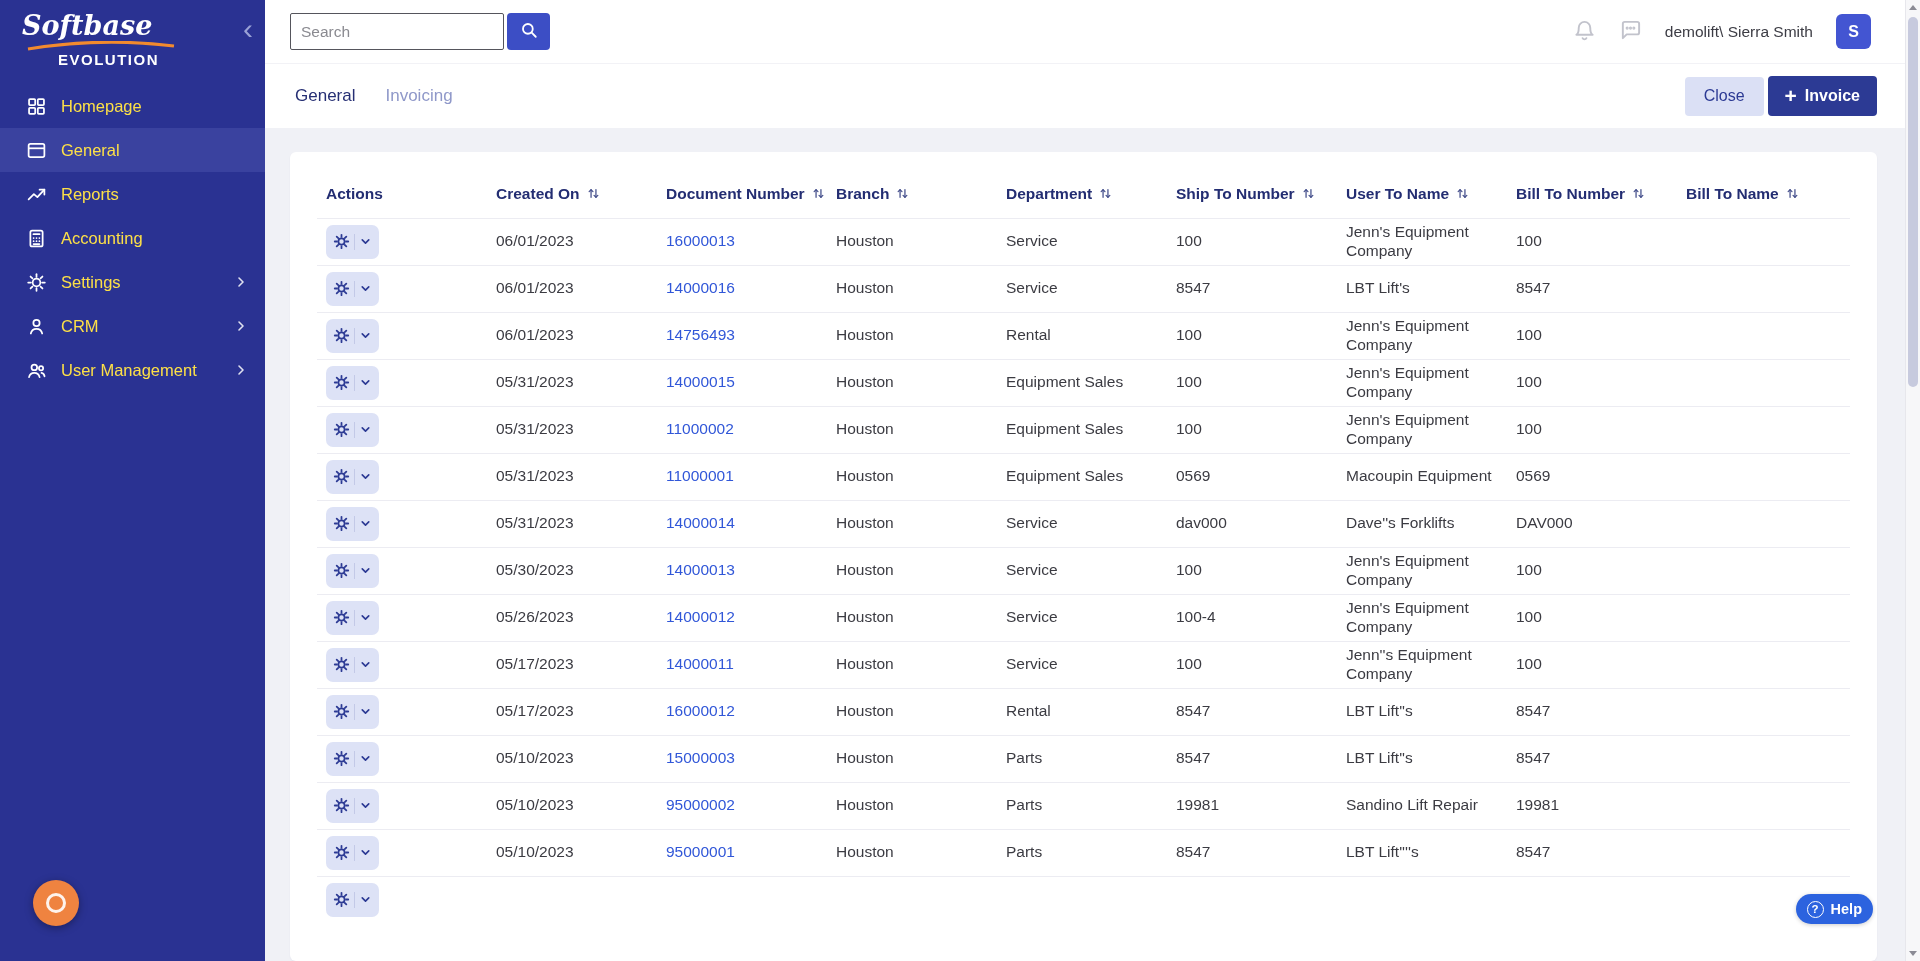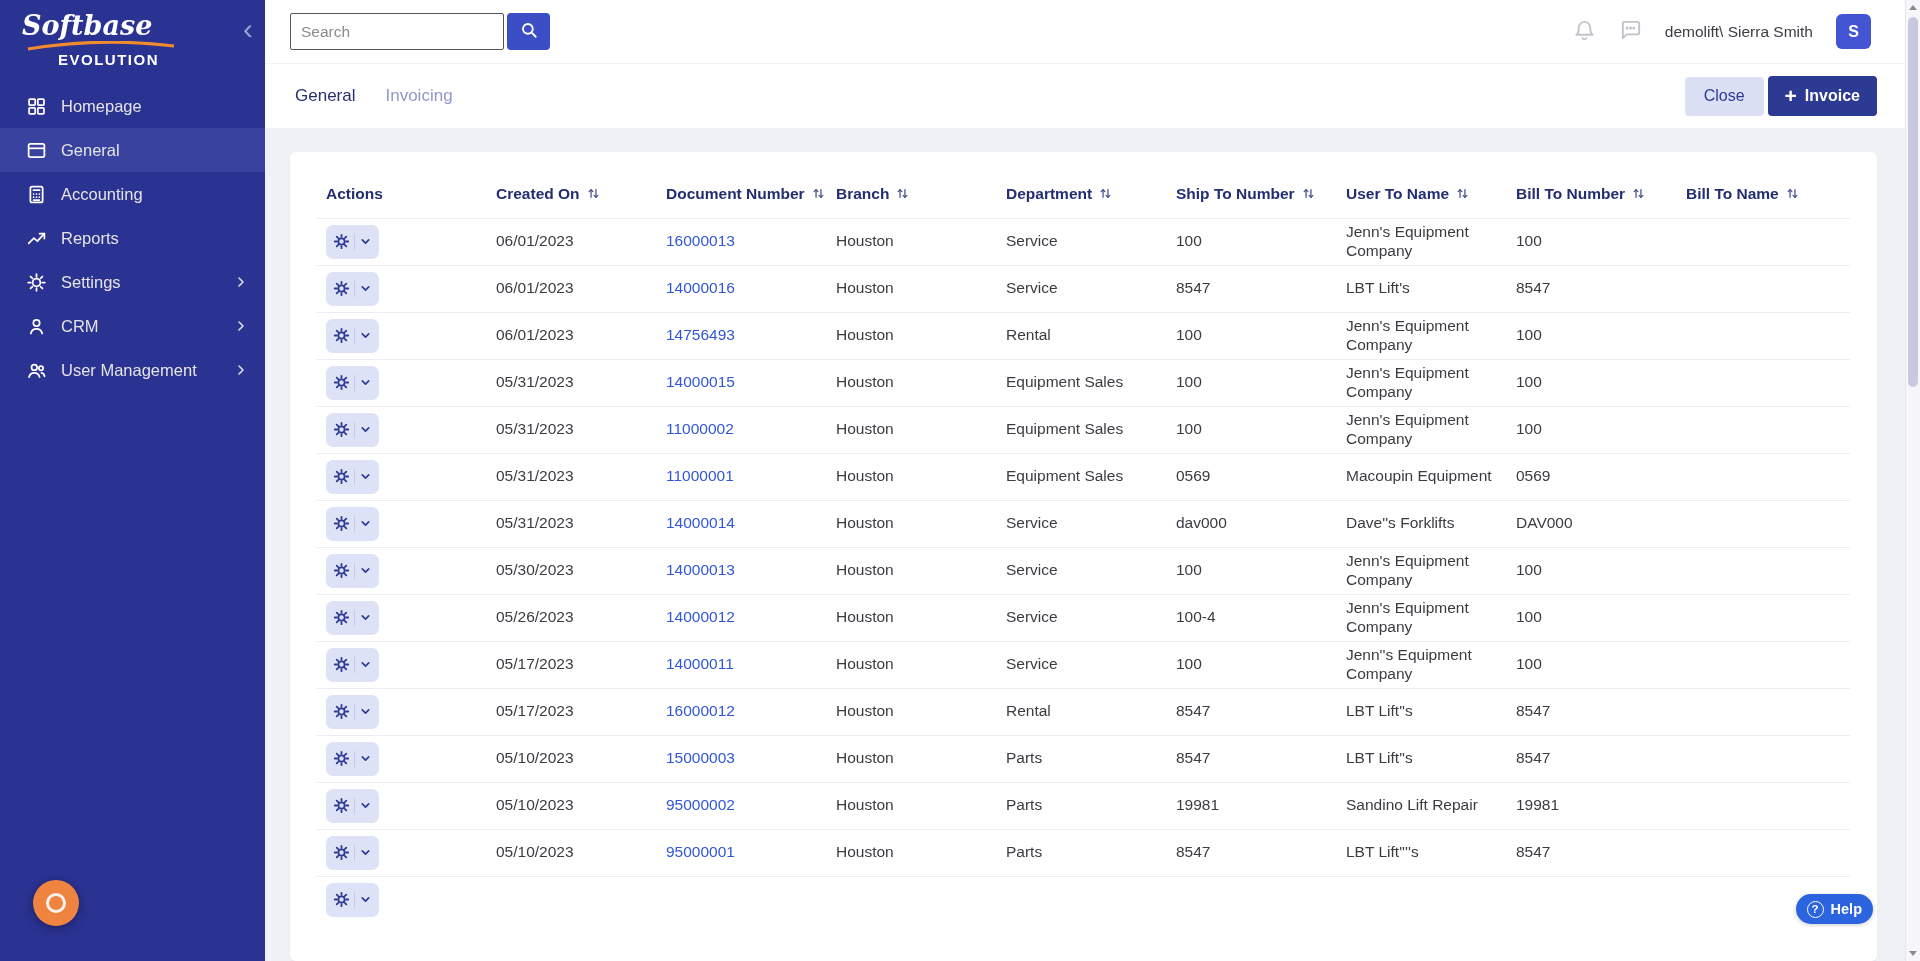--- a/index.html
+++ b/index.html
@@ -13,21 +13,21 @@
   .sidebar-header { position:relative; height:84px; padding:12px 0 0 22px; }
   .logo-softbase { font-family:"DejaVu Serif", serif; font-style:italic; font-weight:bold; font-size:27px; color:#fff; line-height:1.05; }
   .logo-swoosh { margin:-3px 0 0 4px; }
   .logo-evolution { font-size:15px; font-weight:bold; letter-spacing:1.5px; color:#fff; margin:-4px 0 0 36px; }
   .collapse-btn { position:absolute; right:12px; top:14px; background:none; border:none; color:#9aa2d6; font-size:30px; line-height:1; cursor:pointer; font-family:"Liberation Sans", sans-serif; }
   .sidebar-nav { display:flex; flex-direction:column; }
   .nav-item { display:flex; align-items:center; height:44px; padding:0 16px 0 26px; cursor:pointer; position:relative; }
   .nav-item.active { background:#3a429f; }
   .nav-icon { width:21px; height:21px; margin-right:14px; color:#fff; flex-shrink:0; display:flex; align-items:center; }
   .nav-icon svg { width:21px; height:21px; }
-  .nav-label { font-size:16.5px; font-weight:500; color:#e5e5e5; flex:1; white-space:nowrap; }
+  .nav-label { font-size:16.5px; font-weight:500; color:#fde047; flex:1; white-space:nowrap; }
   .nav-chevron { width:16px; height:16px; color:rgba(255,255,255,0.85); display:flex; align-items:center; }
   .nav-chevron svg { width:16px; height:16px; }
   .chat-launcher { position:fixed; left:33px; bottom:35px; width:46px; height:46px; border-radius:50%; background:#ef8340; box-shadow:0 2px 8px rgba(0,0,0,0.35); display:flex; align-items:center; justify-content:center; cursor:pointer; z-index:30; }
   .chat-launcher-ring { width:20px; height:20px; border-radius:50%; border:3px solid rgba(255,255,255,0.9); }
 
   
   .content { flex:1; min-width:0; display:flex; flex-direction:column; background:#fff; }
 
   .topbar { height:64px; display:flex; align-items:center; justify-content:space-between; padding:0 34px 0 25px; background:#fff; border-bottom:1px solid #f2f2f6; }
   .topbar-search { display:flex; align-items:center; }
@@ -113,47 +113,47 @@
 
   </div>
         <div class="nav-item active">
     <span class="nav-icon">
             <svg viewBox="0 0 24 24" fill="none" stroke="currentColor" stroke-width="2">
               <rect x="3" y="4.5" width="18" height="15" rx="2"></rect>
               <line x1="3" y1="9.5" x2="21" y2="9.5"></line>
             </svg>
           </span>
     <span class="nav-label">General</span>
+
+  </div>
+        <div class="nav-item">
+    <span class="nav-icon">
+            <svg viewBox="0 0 24 24" fill="none" stroke="currentColor" stroke-width="2" stroke-linecap="round" stroke-linejoin="round">
+              <polyline points="3,17.5 9,11.5 13,15 21,6.5"></polyline>
+              <polyline points="15.5,6.5 21,6.5 21,12"></polyline>
+            </svg>
+          </span>
+    <span class="nav-label">Reports</span>
 
   </div>
         <div class="nav-item">
     <span class="nav-icon">
             <svg viewBox="0 0 24 24" fill="none" stroke="currentColor" stroke-width="2" stroke-linecap="round">
               <rect x="5" y="3" width="14" height="18" rx="2"></rect>
               <line x1="8.5" y1="7" x2="15.5" y2="7"></line>
               <line x1="8.7" y1="11.5" x2="8.71" y2="11.5"></line>
               <line x1="12" y1="11.5" x2="12.01" y2="11.5"></line>
               <line x1="15.3" y1="11.5" x2="15.31" y2="11.5"></line>
               <line x1="8.7" y1="15" x2="8.71" y2="15"></line>
               <line x1="12" y1="15" x2="12.01" y2="15"></line>
               <line x1="15.3" y1="15" x2="15.31" y2="15"></line>
               <line x1="8.7" y1="18.3" x2="15.31" y2="18.3"></line>
             </svg>
           </span>
     <span class="nav-label">Accounting</span>
-
-  </div>
-        <div class="nav-item">
-    <span class="nav-icon">
-            <svg viewBox="0 0 24 24" fill="none" stroke="currentColor" stroke-width="2" stroke-linecap="round" stroke-linejoin="round">
-              <polyline points="3,17.5 9,11.5 13,15 21,6.5"></polyline>
-              <polyline points="15.5,6.5 21,6.5 21,12"></polyline>
-            </svg>
-          </span>
-    <span class="nav-label">Reports</span>
 
   </div>
         <div class="nav-item">
     <span class="nav-icon">
             <svg viewBox="0 0 24 24" fill="none" stroke="currentColor" stroke-width="2" stroke-linecap="round">
               <circle cx="12" cy="12" r="4.4"></circle>
               <line x1="12" y1="2.5" x2="12" y2="5.6"></line>
               <line x1="12" y1="18.4" x2="12" y2="21.5"></line>
               <line x1="2.5" y1="12" x2="5.6" y2="12"></line>
               <line x1="18.4" y1="12" x2="21.5" y2="12"></line>

